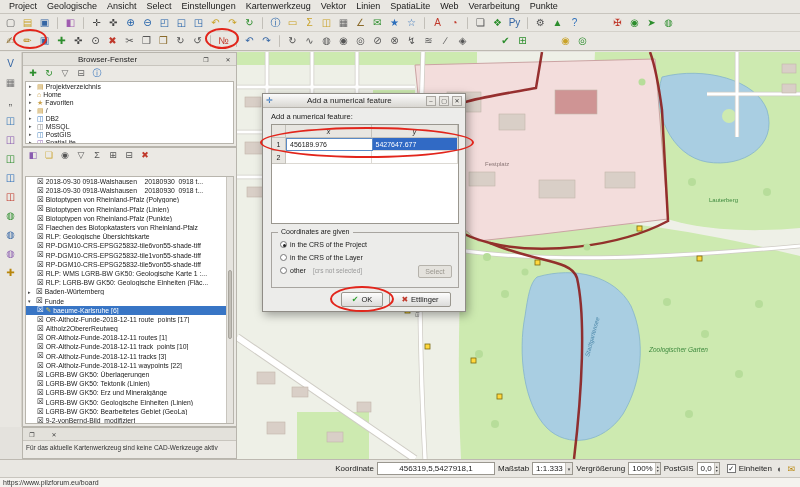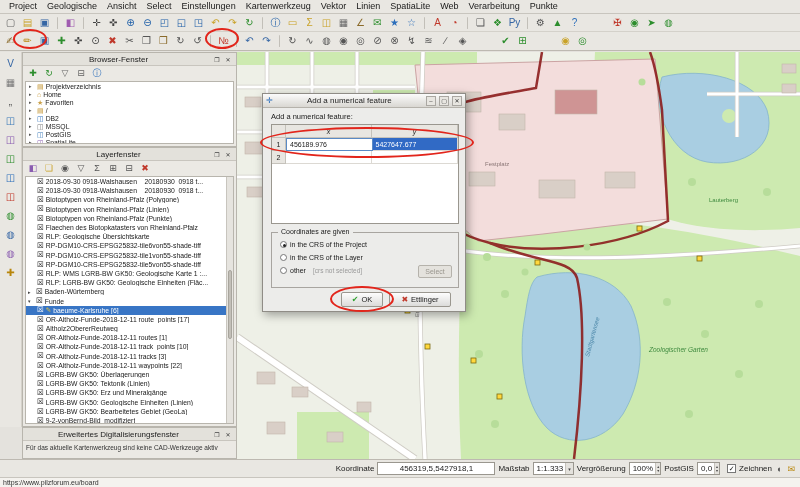--- a/index.html
+++ b/index.html
@@ -21,21 +21,21 @@
 
   
   .vtoolbar{position:absolute;left:0;top:52px;width:22px;height:375px;background:#e9e7e2;display:flex;flex-direction:column;align-items:center;padding-top:2px;border-right:1px solid #d4d1ca;}
   .vbtn{width:18px;height:19px;display:flex;align-items:center;justify-content:center;flex:0 0 auto;}
   .vbtn i{font-style:normal;font-size:10px;line-height:1;}
 
   
   .panel{position:absolute;background:#ebe9e4;border:1px solid #b8b5ad;}
   #browser-panel{left:22px;top:52px;width:215px;height:95px;}
   #layers-panel{left:22px;top:147px;width:215px;height:280px;}
-  .panel-header{height:13px;display:flex;align-items:center;background:#e3e1db;border-bottom:1px solid #c8c5be;padding:0 3px;font-size:8px;}
+  .panel-header{height:13px;display:flex;align-items:center;background:#e3e1db;border-bottom:1px solid #c8c5be;padding:0 3px;font-size:8px;gap:11px;}
   .panel-title{flex:1;text-align:center;color:#222;}
   .panel-btn{width:10px;height:10px;font-size:6px;display:flex;align-items:center;justify-content:center;color:#444;margin-left:1px;}
   .panel-tools{height:14px;display:flex;align-items:center;gap:2px;padding:0 3px;}
   .ptool{width:14px;height:13px;display:flex;align-items:center;justify-content:center;}
   .ptool i{font-style:normal;font-size:9px;line-height:1;}
   .listbox{position:absolute;left:2px;right:2px;top:28px;bottom:2px;background:#fff;border:1px solid #b8b5ad;overflow:hidden;}
   .tree-row{display:flex;align-items:center;height:8px;font-size:6.8px;white-space:nowrap;padding-left:3px;gap:2px;}
   .tree-row .arrow{width:6px;font-size:5px;color:#555;}
   .tree-icon{font-size:7px;line-height:1;}
   .lrow{display:flex;align-items:center;height:9.2px;font-size:6.8px;white-space:nowrap;gap:2px;padding-left:2px;}
@@ -550,25 +550,20 @@
       <div class="tree-row">
         <span class="arrow">▸</span>
         <span class="tree-icon" style="color: rgb(138, 92, 176);">◫</span>
         <span>SpatiaLite</span>
       </div>
 
   </div>
 </div>
 
 <div class="panel" id="layers-panel">
-  <div class="panel-header">
-    <span class="panel-title">Layerfenster</span>
-    <span class="panel-btn">❐</span>
-    <span class="panel-btn">✕</span>
-  </div>
   <div class="panel-tools">
 
       <span class="ptool">
         <i style="color: rgb(138, 92, 176);">◧</i>
       </span>
 
       <span class="ptool">
         <i style="color: rgb(201, 162, 39);">❏</i>
       </span>
 
@@ -789,21 +784,20 @@
       </div>
 
     <div class="vscroll">
         <div class="vthumb"></div>
       </div>
   </div>
 </div>
 
 <div class="panel" id="digitize-panel">
   <div class="panel-header">
-    <span class="panel-title">Erweitertes Digitalisierungsfenster</span>
     <span class="panel-btn">❐</span>
     <span class="panel-btn">✕</span>
   </div>
   <div class="dig-msg">Für das aktuelle Kartenwerkzeug sind keine CAD-Werkzeuge aktiv</div>
 </div>
 
 <div id="map">
   <svg viewBox="0 0 563 407" preserveAspectRatio="none">
     <rect x="0" y="0" width="563" height="407" fill="#eef0e7"></rect>
     <g fill="#cdeab0">
@@ -992,20 +986,20 @@
   <span class="sb-combo">
     <span>0,0</span>
     <span class="spin">
         <span>▴</span>
         <span>▾</span>
       </span>
   </span>
   <span class="cb">
       <span>✓</span>
     </span>
-  <span>Zeichnen</span>
+  <span>Einheiten</span>
   <span class="sb-icon" style="color:#555;">◐</span>
   <span class="sb-icon" style="color:#b8860b;">✉</span>
 </div>
 
 <div id="urlbar">
   <span>https://www.pilzforum.eu/board</span>
 </div>
 
 </body></html>

